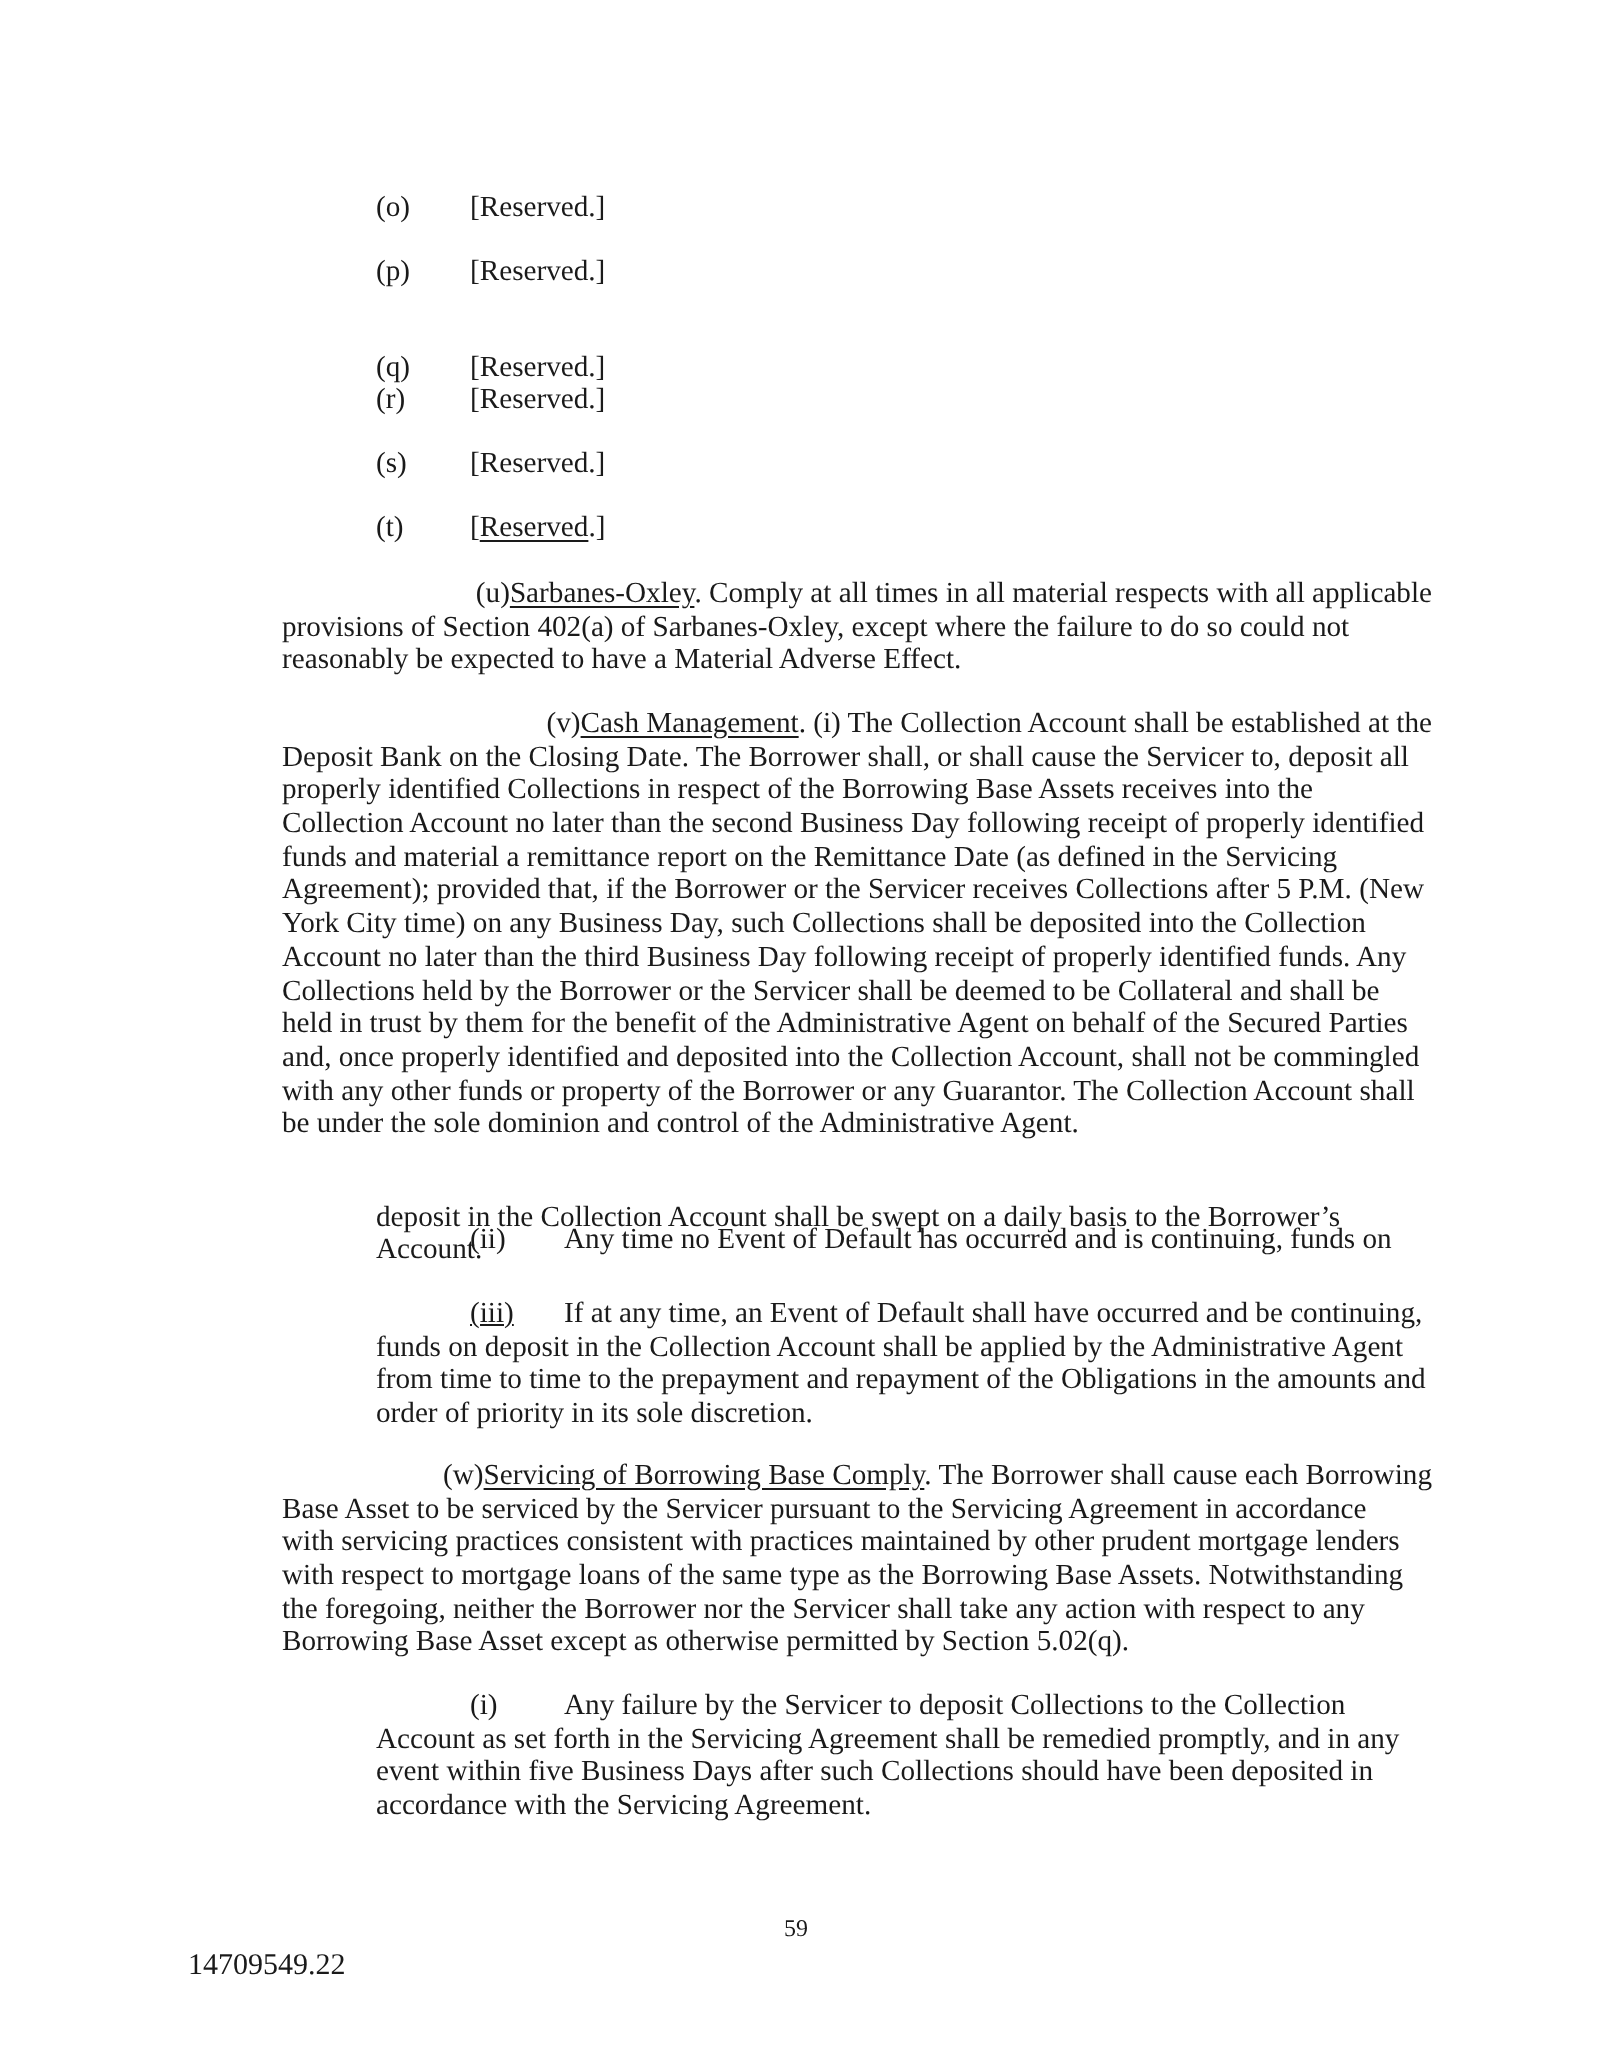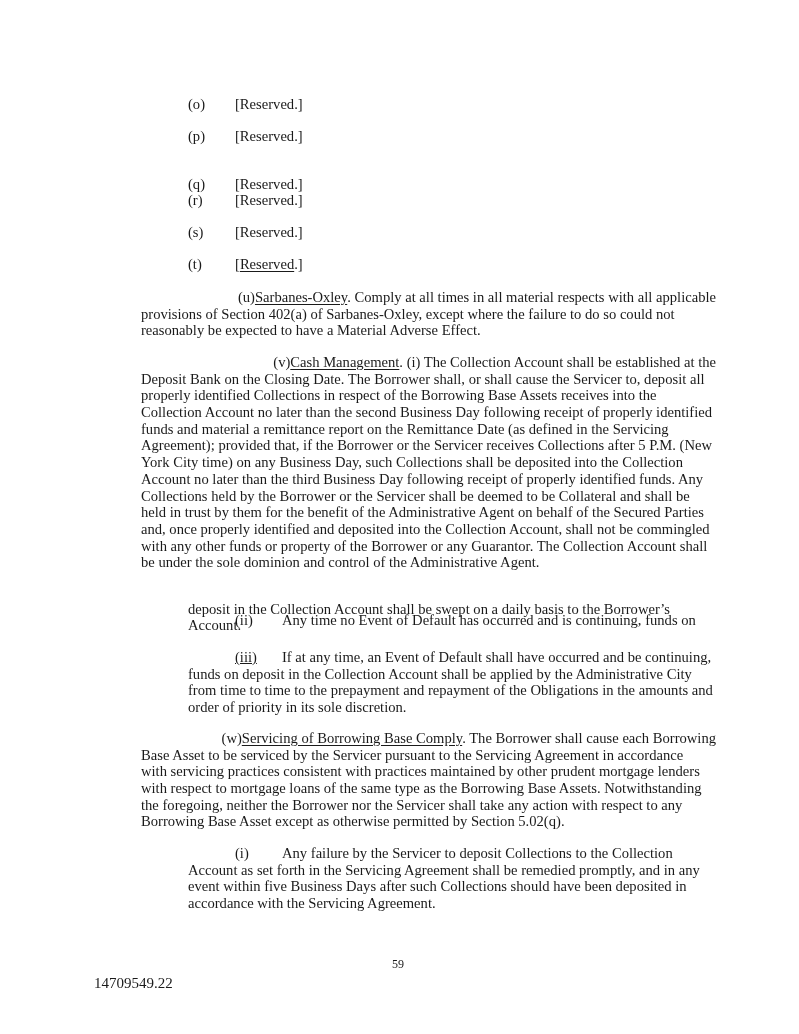--- a/index.html
+++ b/index.html
@@ -106,21 +106,21 @@
   </div>
 
   <div class="para sub" style="top:584px;">
     <span class="line indent2"><span class="tab" style="width:47px;margin-top:28px;">(ii)</span><span>Any time no Event of Default has occurred and is continuing, funds on</span></span>
     <span class="line">deposit in the Collection Account shall be swept on a daily basis to the Borrower’s</span>
     <span class="line">Account.</span>
   </div>
 
   <div class="para sub" style="top:649px;">
     <span class="line indent2"><span class="tab" style="width:47px;text-decoration:underline;">(iii)</span><span>If at any time, an Event of Default shall have occurred and be continuing,</span></span>
-    <span class="line">funds on deposit in the Collection Account shall be applied by the Administrative City</span>
+    <span class="line">funds on deposit in the Collection Account shall be applied by the Administrative Agent</span>
     <span class="line">from time to time to the prepayment and repayment of the Obligations in the amounts and</span>
     <span class="line">order of priority in its sole discretion.</span>
   </div>
 
   <div class="para" style="top:730px;">
     <span class="line indent1"><span class="tab" style="width:47px;">(w)</span><span class="u">Servicing of Borrowing Base Comply</span><span>.  The Borrower shall cause each Borrowing</span></span>
     <span class="line">Base Asset to be serviced by the Servicer pursuant to the Servicing Agreement in accordance</span>
     <span class="line">with servicing practices consistent with practices maintained by other prudent mortgage lenders</span>
     <span class="line">with respect to mortgage loans of the same type as the Borrowing Base Assets.  Notwithstanding</span>
     <span class="line">the foregoing, neither the Borrower nor the Servicer shall take any action with respect to any</span>

